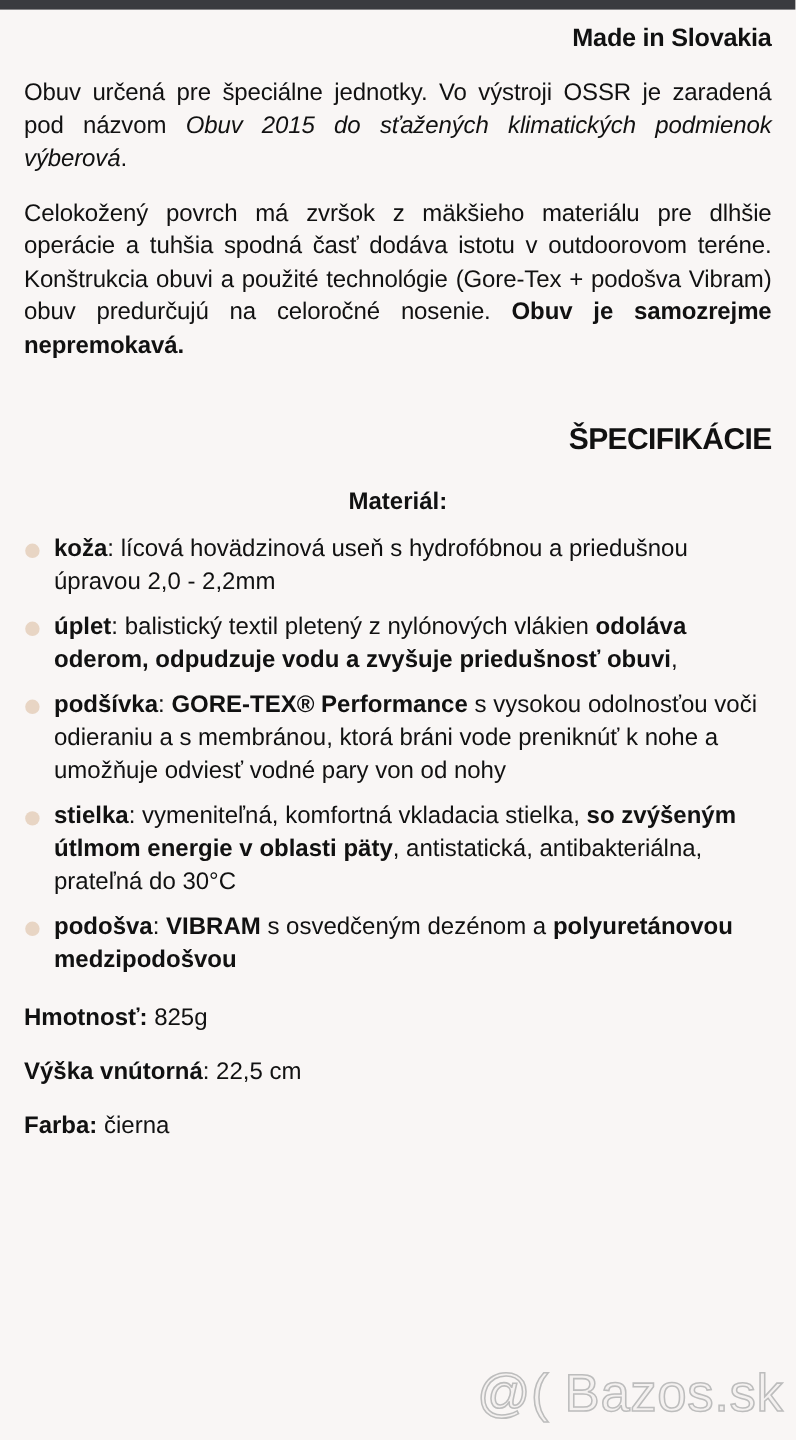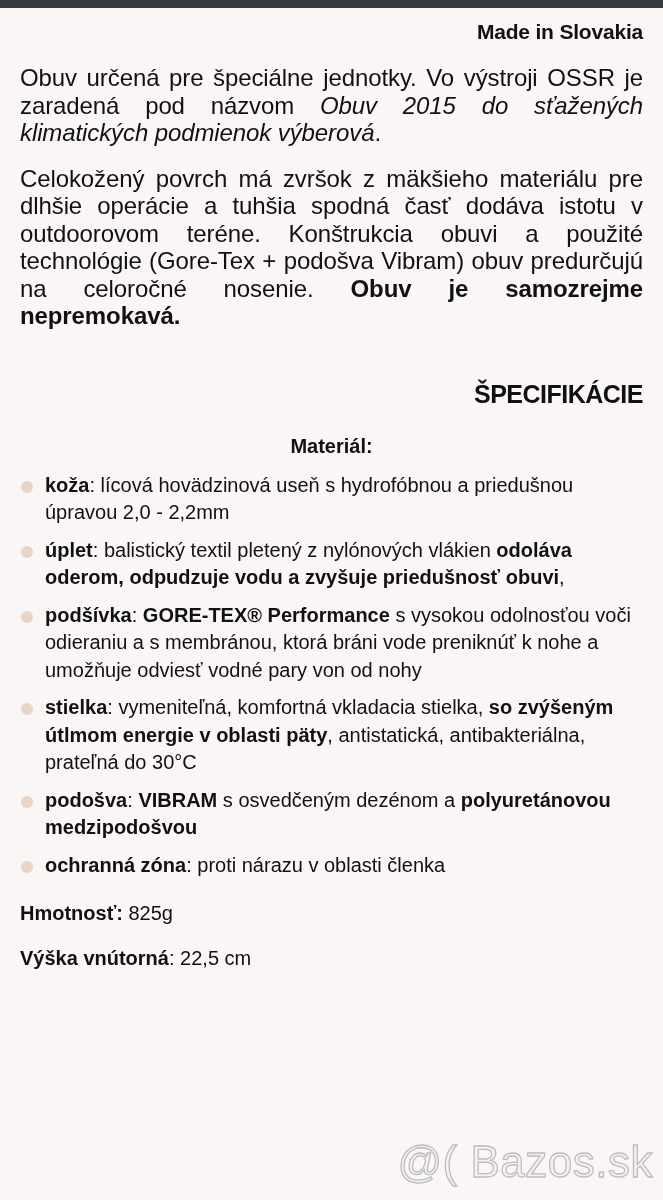--- a/index.html
+++ b/index.html
@@ -6,21 +6,21 @@
   body {
     width: 663px; height: 1200px; overflow: hidden;
     background: #f9f6f5;
     font-family: "Liberation Sans", sans-serif;
     color: #111;
     position: relative;
   }
   .topbar { height: 8px; background: #3a3b3f; width: 100%; }
   .content { padding: 0 20px 0 20px; }
   .made { font-weight: bold; font-size: 21px; margin: 10px 0 0 0; line-height: 28px; letter-spacing: -0.2px; text-align: right; }
-  .para { font-size: 24px; line-height: 27.5px; text-align: justify; margin: 18px 0 0 0; letter-spacing: -0.1px; }
+  .para { font-size: 20px; line-height: 27.5px; text-align: justify; margin: 18px 0 0 0; letter-spacing: -0.1px; }
   .para i { font-style: italic; }
   .para b { font-weight: bold; }
   h2.spec { font-size: 25px; font-weight: bold; margin: 48px 0 0 0; line-height: 32px; letter-spacing: -0.5px; text-align: right; }
   .mat-label { font-size: 20px; font-weight: bold; margin: 22px 0 0 0; line-height: 28px; text-align: center; }
   ul.mat { list-style: none; margin: 12px 0 0 0; padding: 0; }
   ul.mat li { position: relative; padding-left: 25px; font-size: 20px; line-height: 27.5px; margin-bottom: 10px; }
   ul.mat li:last-child { margin-bottom: 0; }
   ul.mat li .bullet {
     position: absolute; left: 1px; top: 9px; width: 12px; height: 12px; border-radius: 50%;
     background: #e8d5c4;
@@ -56,24 +56,24 @@
     <li><span class="bullet"></span><b>koža</b><span>: </span><span>lícová hovädzinová useň s hydrofóbnou a priedušnou úpravou 2,0 - 2,2mm</span></li>
 
     <li><span class="bullet"></span><b>úplet</b><span>: </span><span>balistický textil pletený z nylónových vlákien </span><b>odoláva oderom, odpudzuje vodu a zvyšuje priedušnosť obuvi</b><span>,</span></li>
 
     <li><span class="bullet"></span><b>podšívka</b><span>: </span><b>GORE-TEX® Performance</b><span> s vysokou odolnosťou voči odieraniu a s membránou, ktorá bráni vode preniknúť k nohe a umožňuje odviesť vodné pary von od nohy</span></li>
 
     <li><span class="bullet"></span><b>stielka</b><span>: </span><span>vymeniteľná, komfortná vkladacia stielka, </span><b>so zvýšeným útlmom energie v oblasti päty</b><span>, antistatická, antibakteriálna, prateľná do 30°C</span></li>
 
     <li><span class="bullet"></span><b>podošva</b><span>: </span><b>VIBRAM</b><span> s osvedčeným dezénom a </span><b>polyuretánovou medzipodošvou</b></li>
 
-    <li><span class="bullet"></span><b>ochranná zóna</b><span>: </span><span>proti nárazu v oblasti členka</span></li>
   </ul>
 
 
   <p class="prop first"><b>Hmotnosť:</b><span> </span><span>825g</span></p>
 
   <p class="prop"><b>Výška vnútorná</b><span>: </span><span>22,5 cm</span></p>
 
 
+  <p class="prop"><b>Farba:</b><span> </span><span>čierna</span></p>
 </div>
 
 <div class="watermark">@( Bazos.sk</div>
 
 </body></html>

